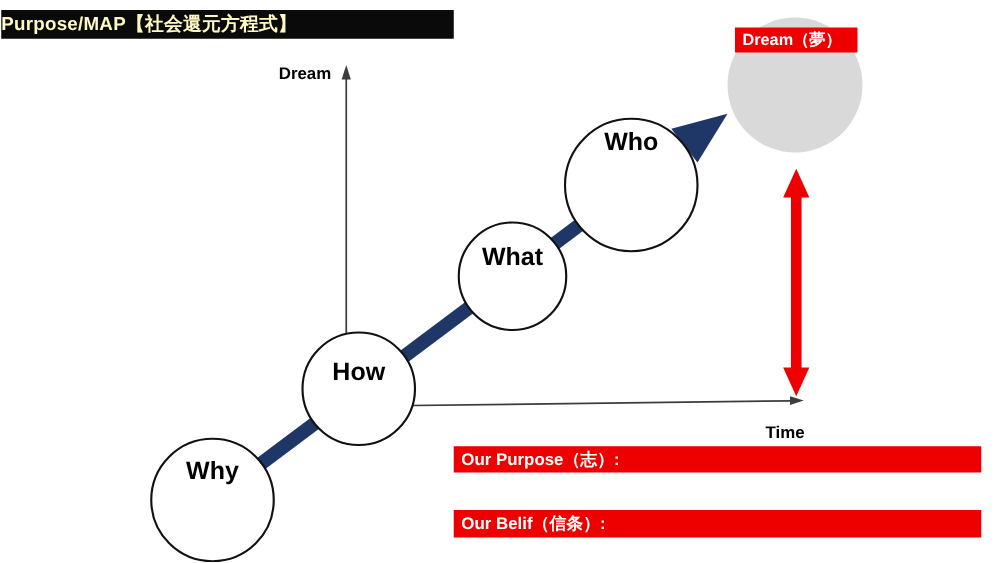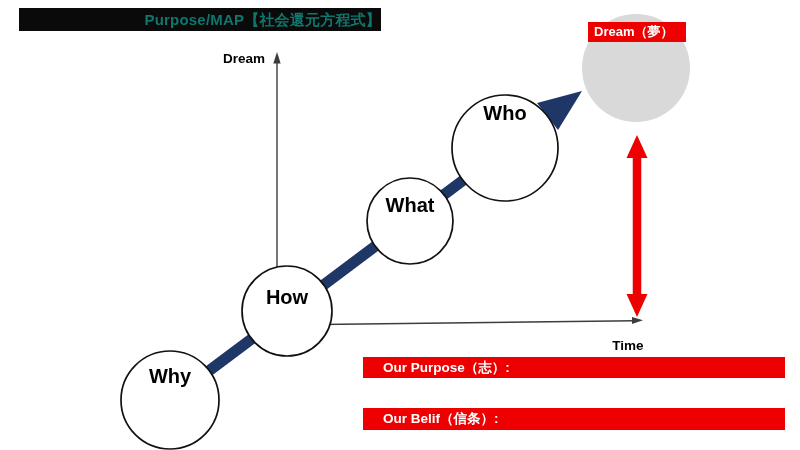--- a/index.html
+++ b/index.html
@@ -10,30 +10,30 @@
   }
   .slide {
     position: relative;
     width: 800px;
     height: 450px;
     background: #ffffff;
     overflow: hidden;
   }
   .title-bar {
     position: absolute;
-    left: 19px;
+    left: 1px;
     top: 8px;
     width: 362px;
     height: 23px;
     background: #0a0a0a;
-    color: #0f766e;
+    color: #fef9c3;
     font-size: 15px;
     font-weight: bold;
     line-height: 23px;
-    text-align: right;
+    text-align: left;
     letter-spacing: 0.2px;
   }
   .diagram-svg {
     position: absolute;
     left: 0;
     top: 0;
   }
   .diagram-svg text {
     font-family: "Liberation Sans", "DejaVu Sans", sans-serif;
     font-weight: bold;
@@ -57,21 +57,21 @@
   }
   .banner {
     position: absolute;
     left: 363px;
     width: 422px;
     box-sizing: border-box;
     background: #ee0000;
     color: #ffffff;
     font-size: 13.5px;
     font-weight: bold;
-    padding-left: 20px;
+    padding-left: 6px;
   }
   .banner-purpose { top: 357px; height: 21px; line-height: 21px; }
   .banner-belief  { top: 408px; height: 22px; line-height: 22px; }
 </style>
 </head>
 <body>
 
 <div class="slide">
 
   <div class="title-bar">Purpose/MAP【社会還元方程式】</div>

